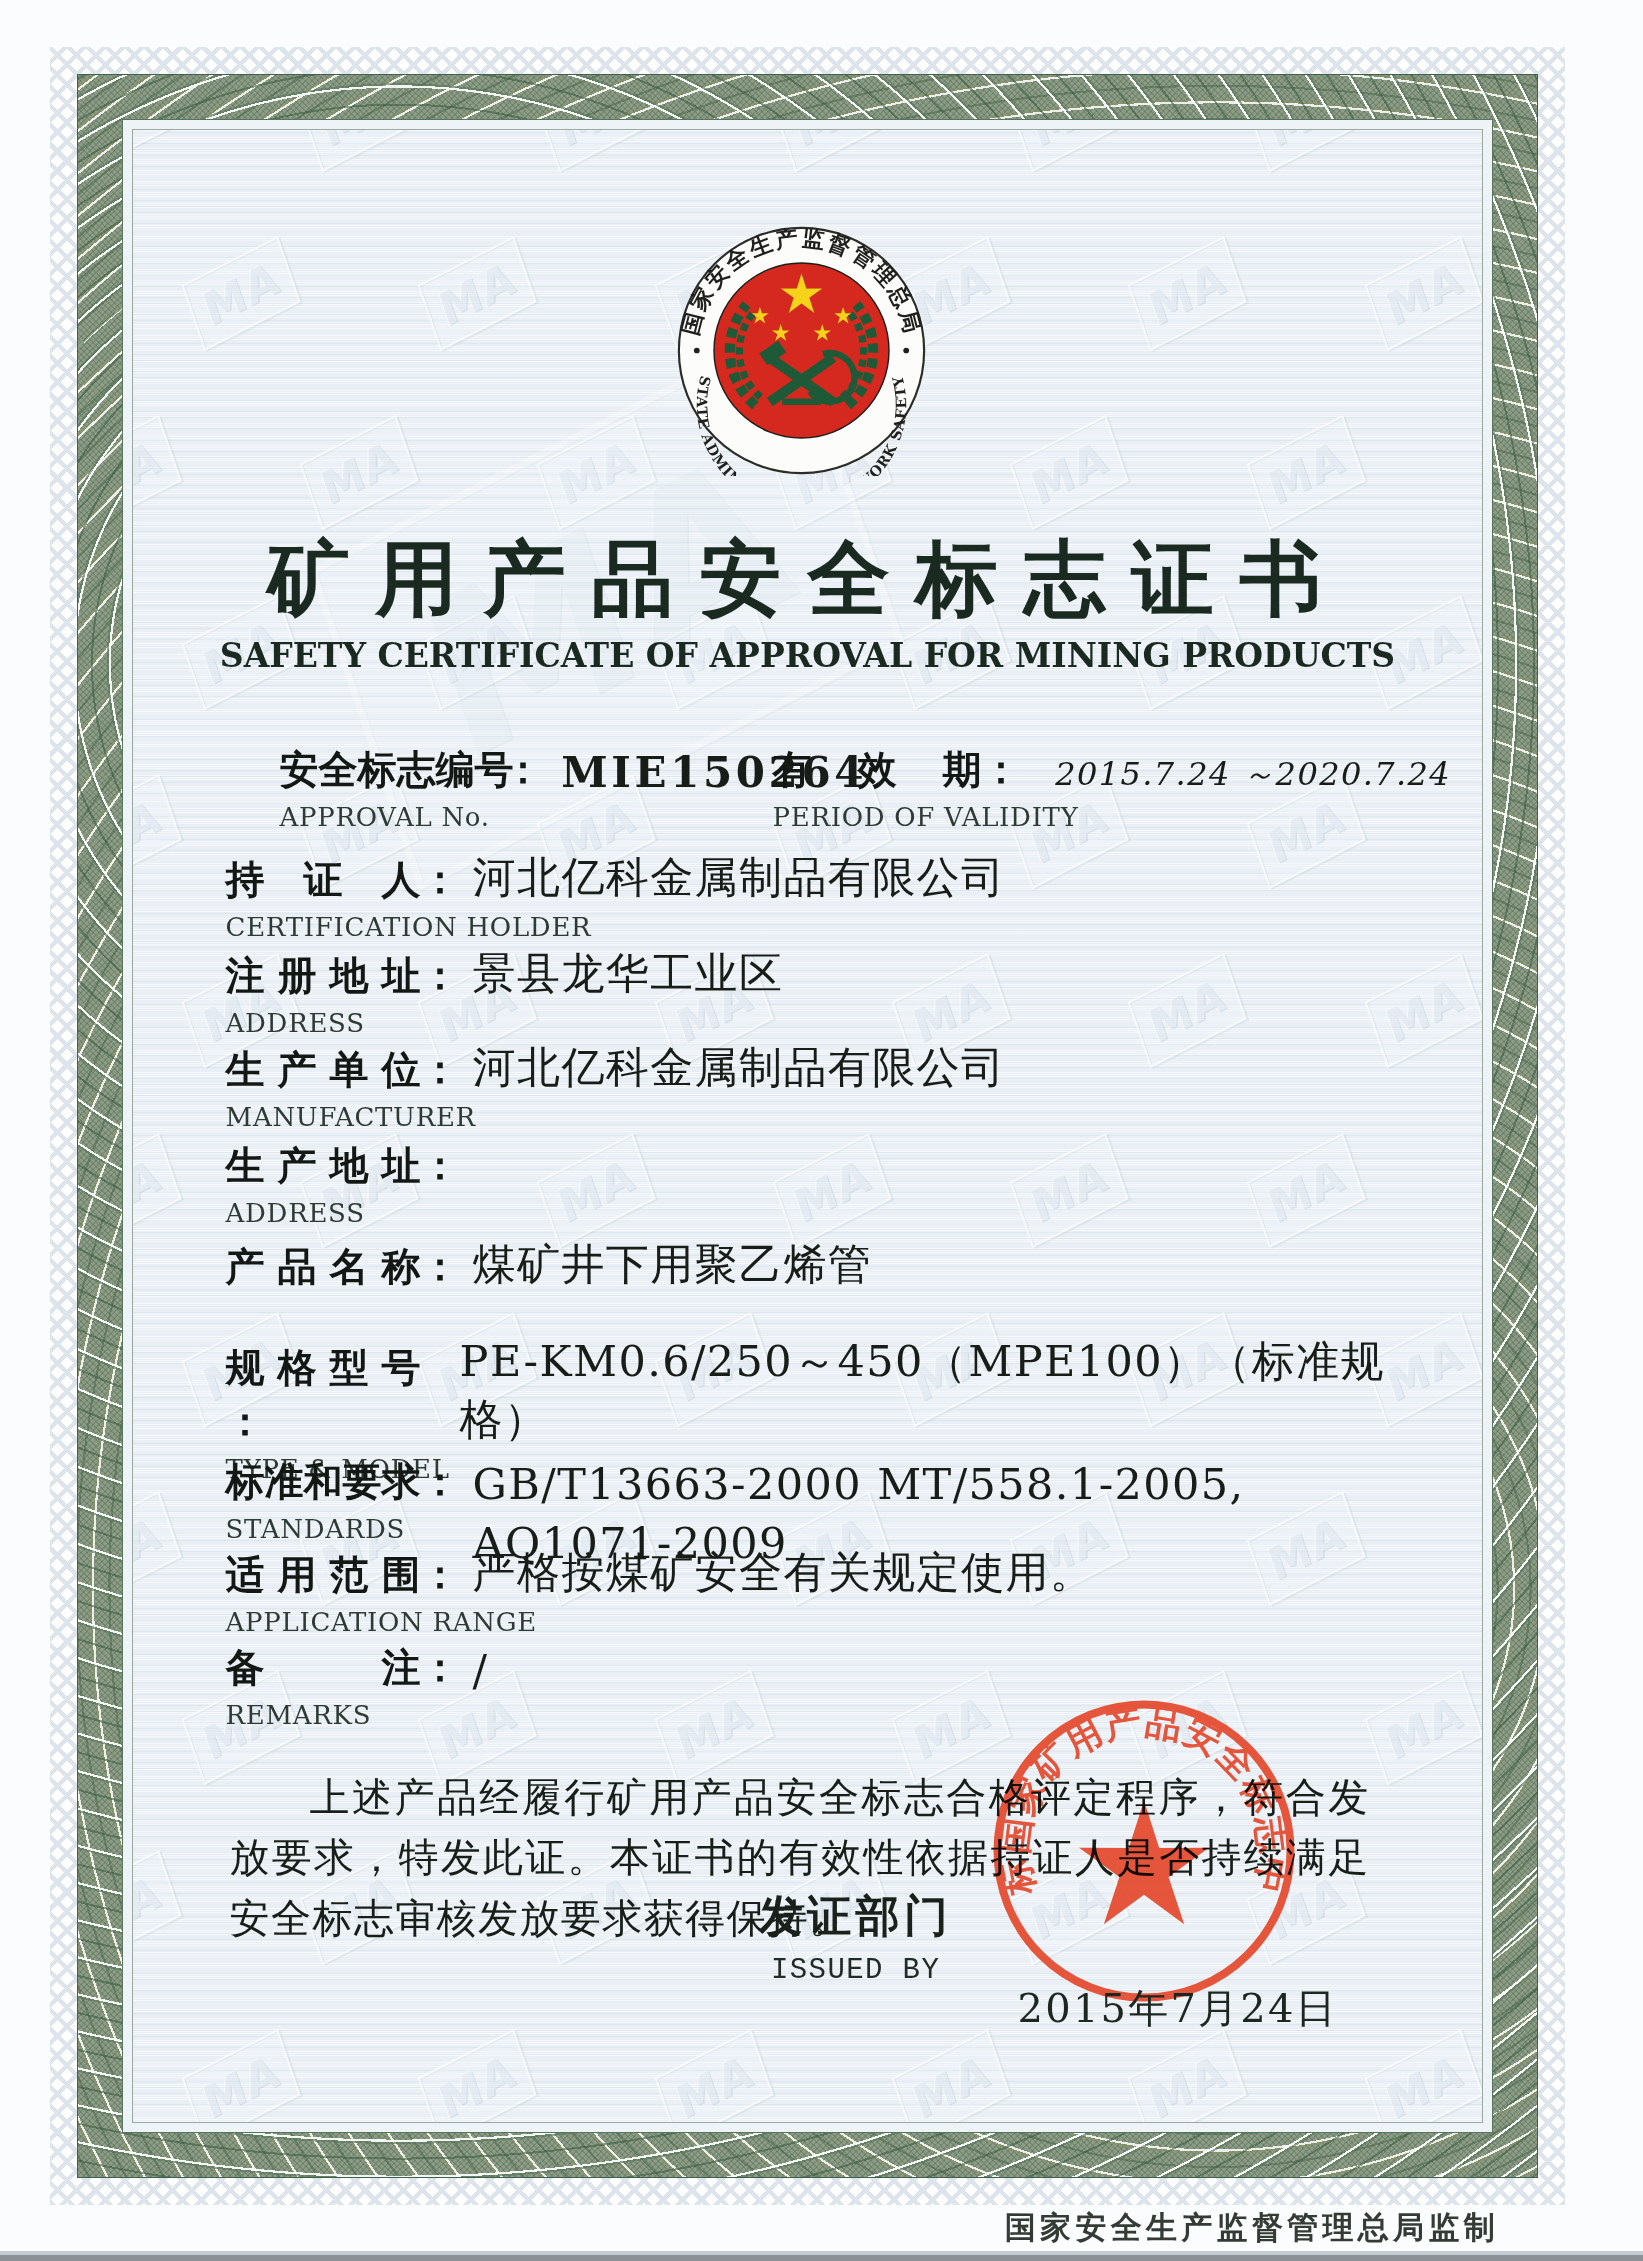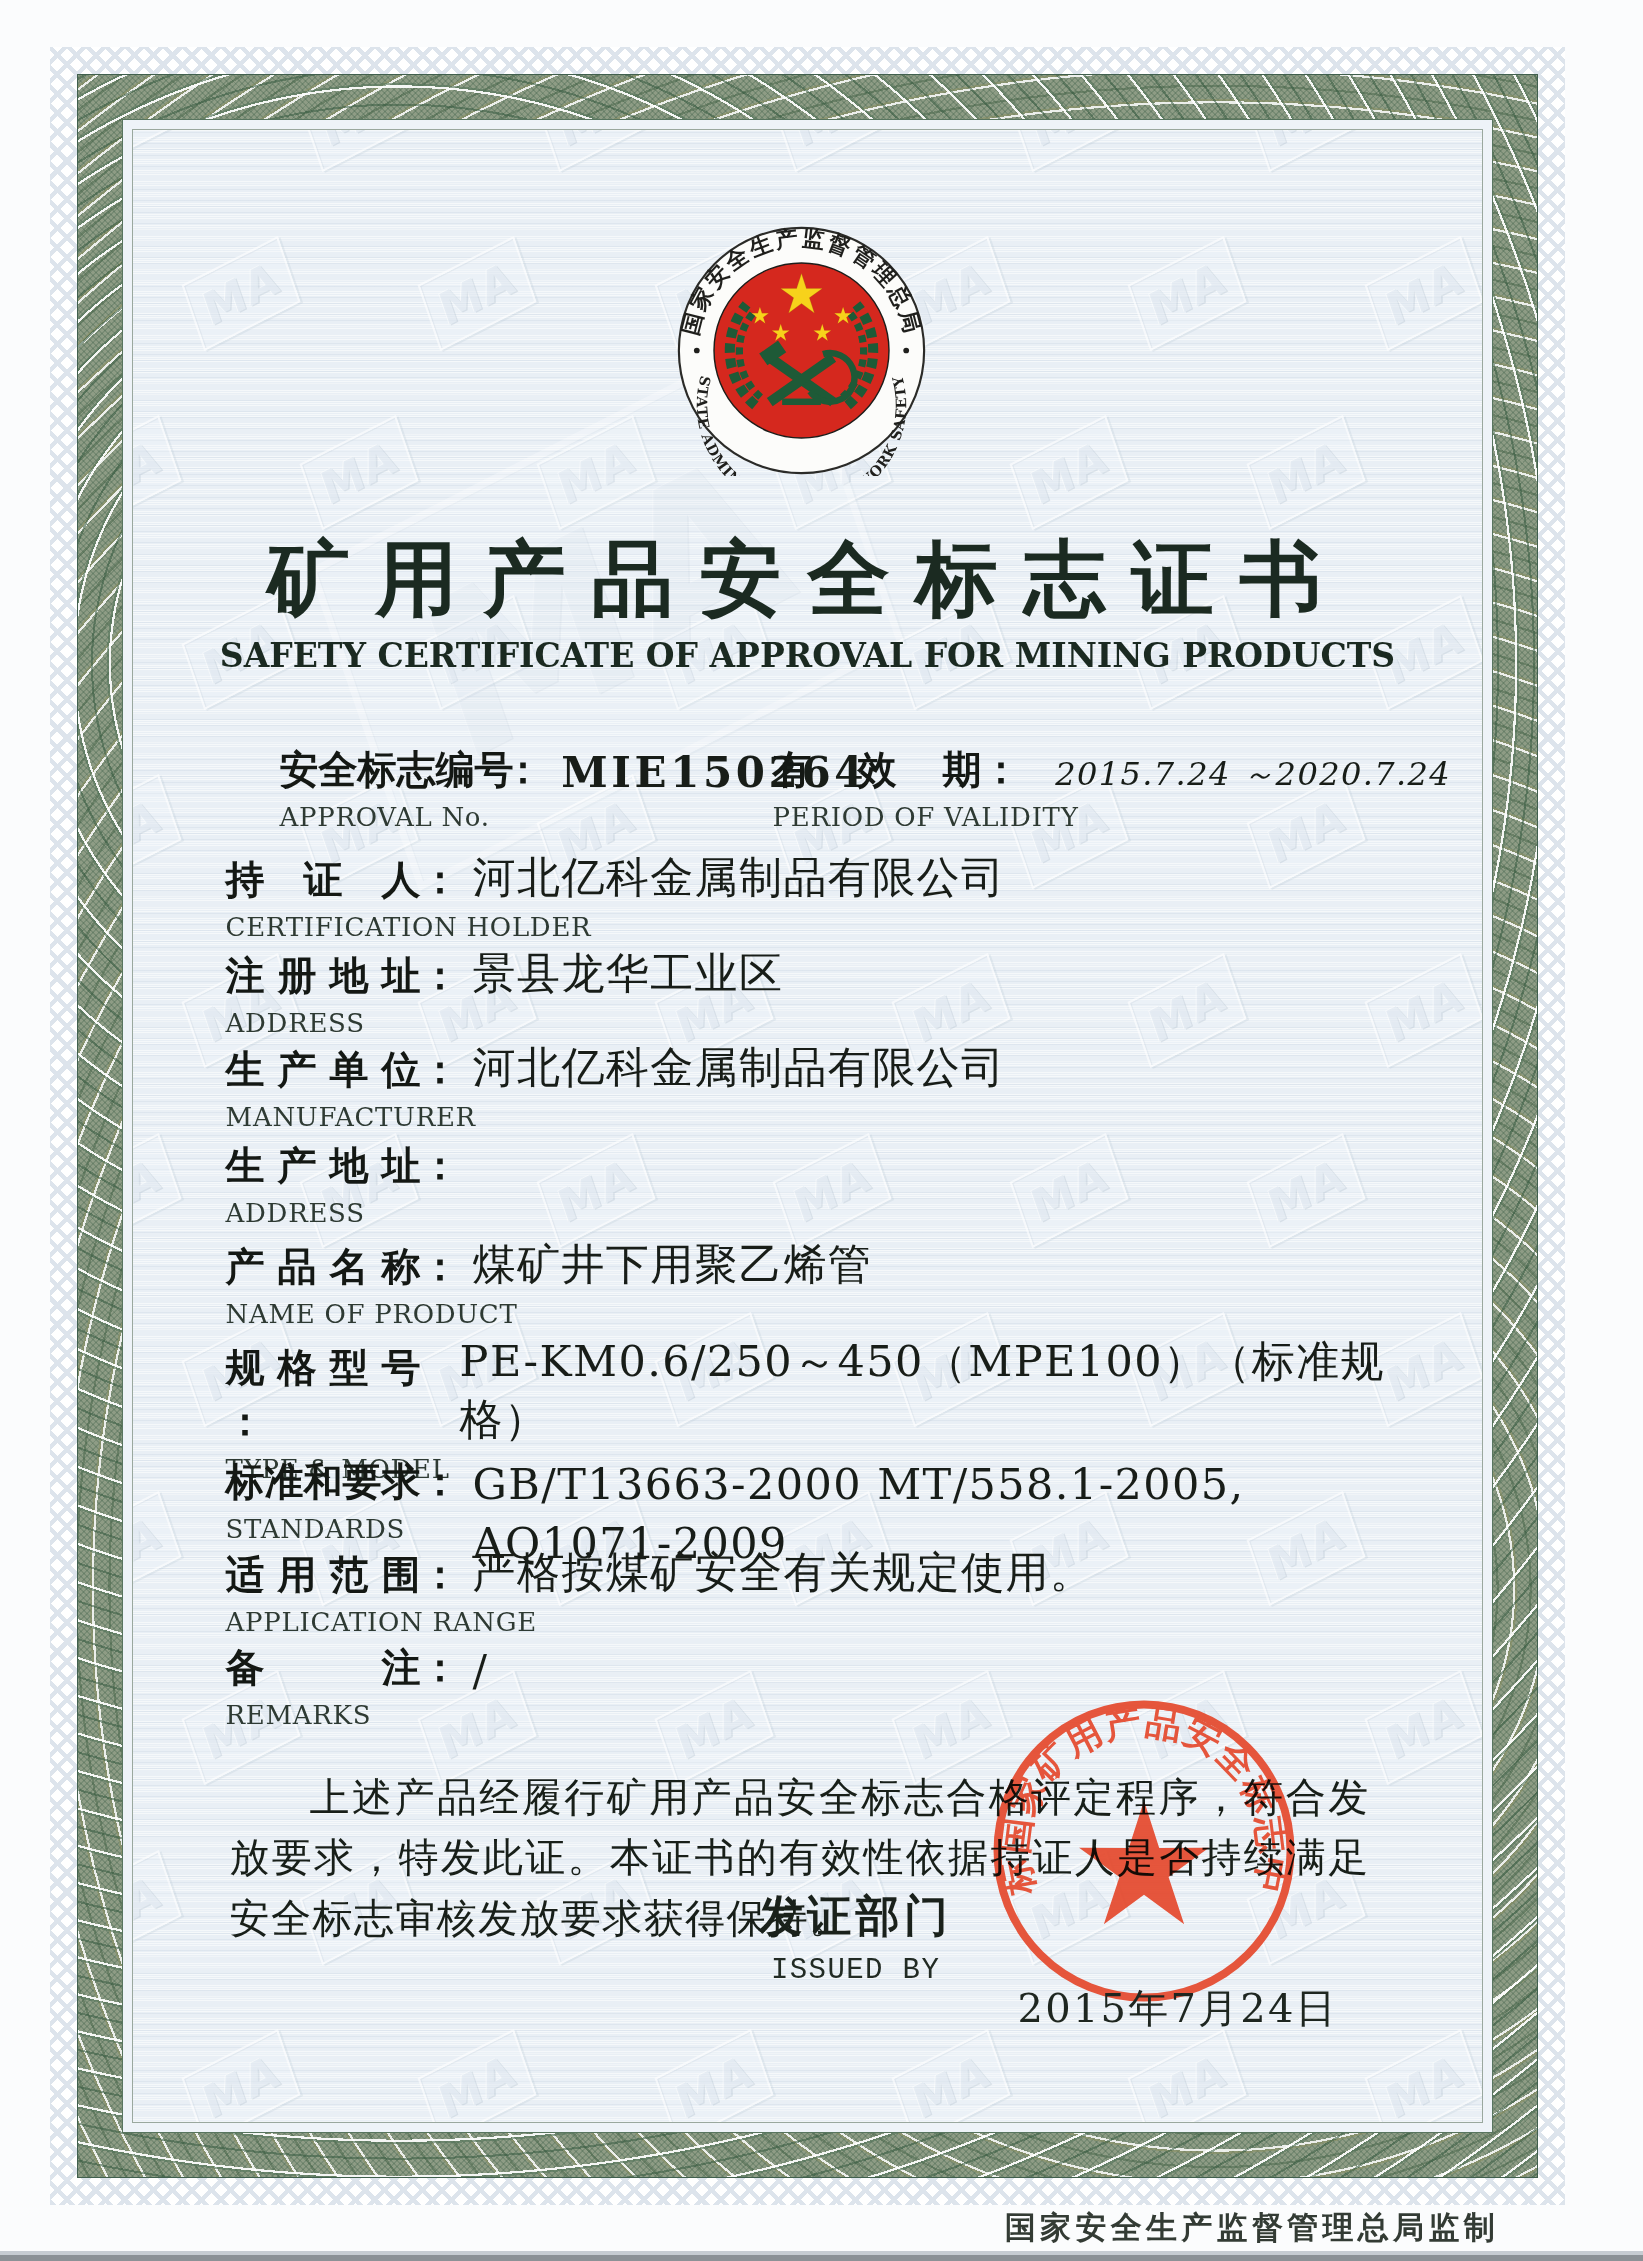--- a/index.html
+++ b/index.html
@@ -306,21 +306,20 @@
               <div class="abs field" style="top: 1106px;">
                 <div class="cn-line">
                   <span><span class="lab cjust" style="width: 195px;">
                       <span>产</span>
                       <span>品</span>
                       <span>名</span>
                       <span>称</span>
                     </span><span class="colon">：</span></span>
                   <span class="val">煤矿井下用聚乙烯管</span>
                 </div>
-                <div class="en-lab">NAME OF PRODUCT</div>
               </div>
               <div class="abs field" style="top: 1203px;">
                 <div class="cn-line">
                   <span><span class="lab cjust" style="width: 195px;">
                       <span>规</span>
                       <span>格</span>
                       <span>型</span>
                       <span>号</span>
                     </span><span class="colon">：</span></span>
                   <span class="val">PE-KM0.6/250～450（MPE100）（标准规格）</span>

